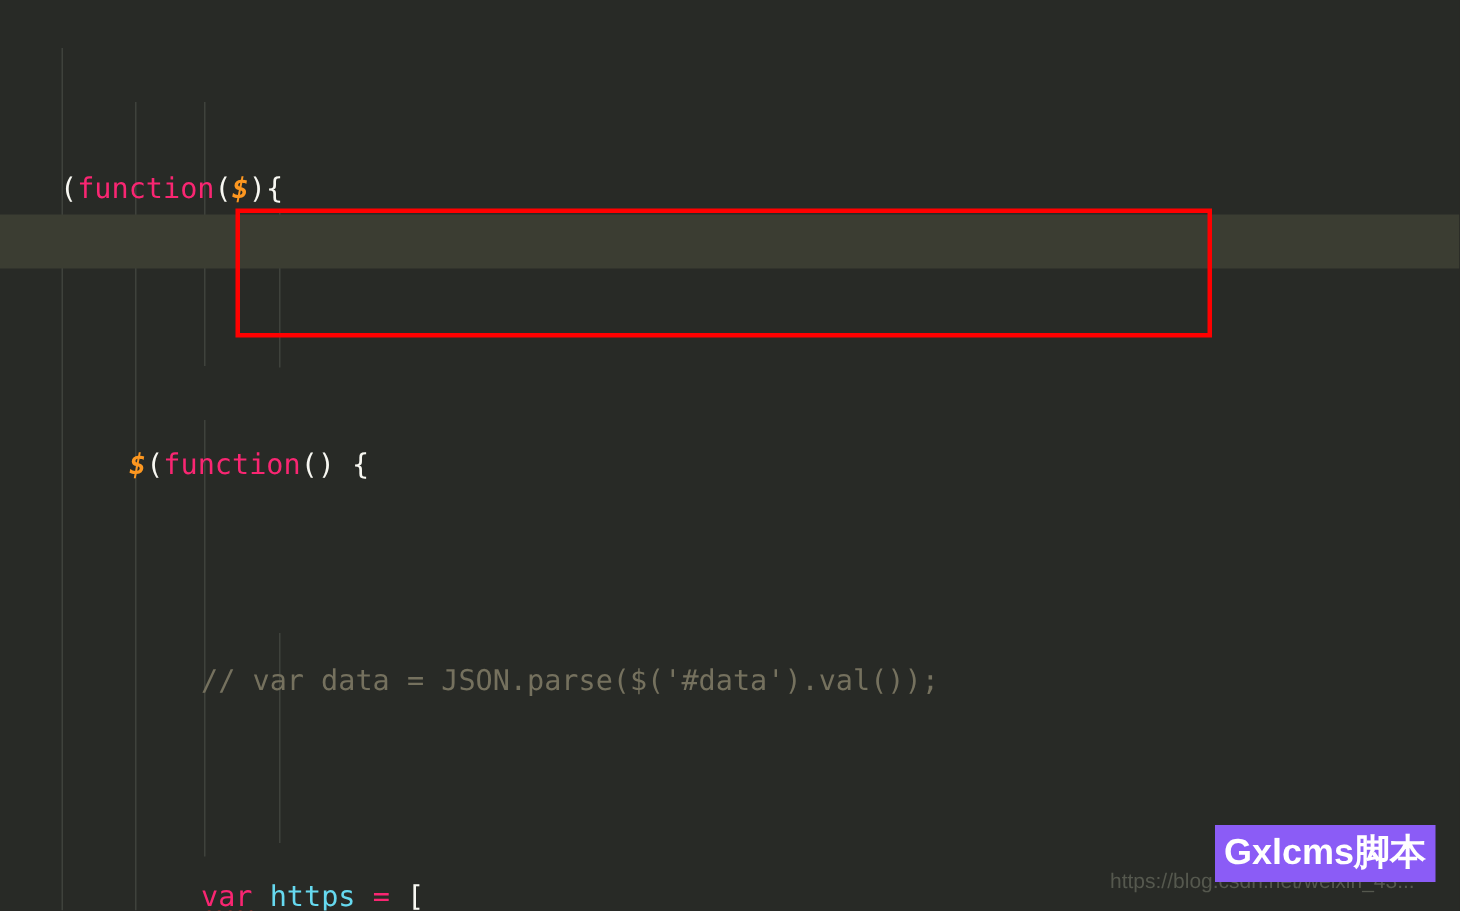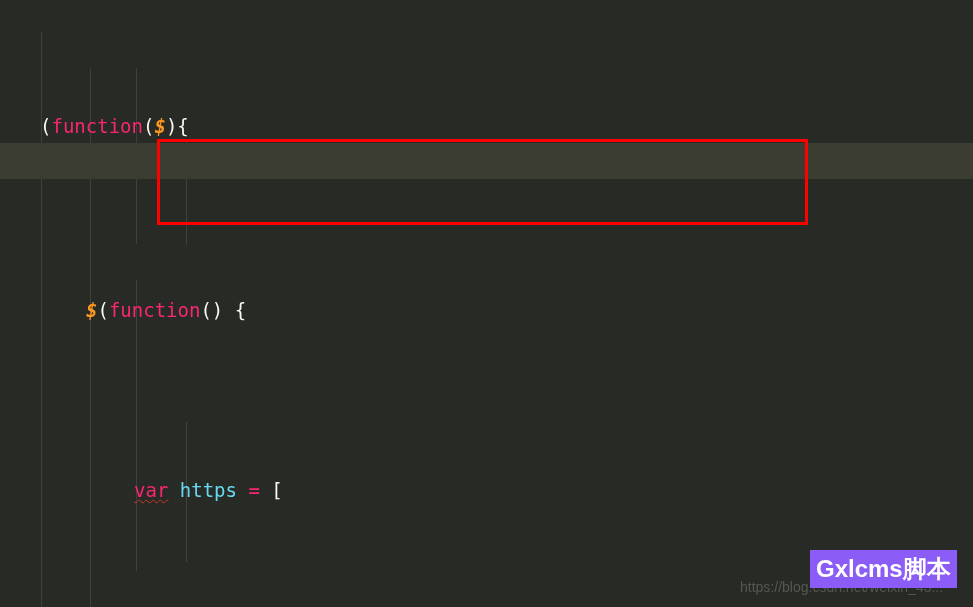--- a/index.html
+++ b/index.html
@@ -113,20 +113,21 @@
   <div class="guide" style="left:186px; top:422px; height:140px;"></div>
 
   <div class="current-line" style="top:143px; height:36px;"></div>
 
   <div class="code">
 
     <div class="line" style="padding-left:40px;"><span class="t-punc">(</span><span class="t-kw">function</span><span class="t-punc">(</span><span class="t-dollar">$</span><span class="t-punc">){</span></div>
 
     <div class="line" style="padding-left:86px;margin-top:40px;"><span class="t-dollar">$</span><span class="t-punc">(</span><span class="t-kw">function</span><span class="t-punc">() {</span></div>
 
+    <div class="line" style="padding-left:134px;"><span class="t-comment">// var data = JSON.parse($('#data').val());</span></div>
 
     <div class="line" style="padding-left:134px;"><span class="t-kw sq-red">var</span><span class="t-plain"> </span><span class="t-var">https</span><span class="t-plain"> </span><span class="t-kw">=</span><span class="t-plain"> </span><span class="t-brace">[</span></div>
 
     
 
     
 
     
 
     

